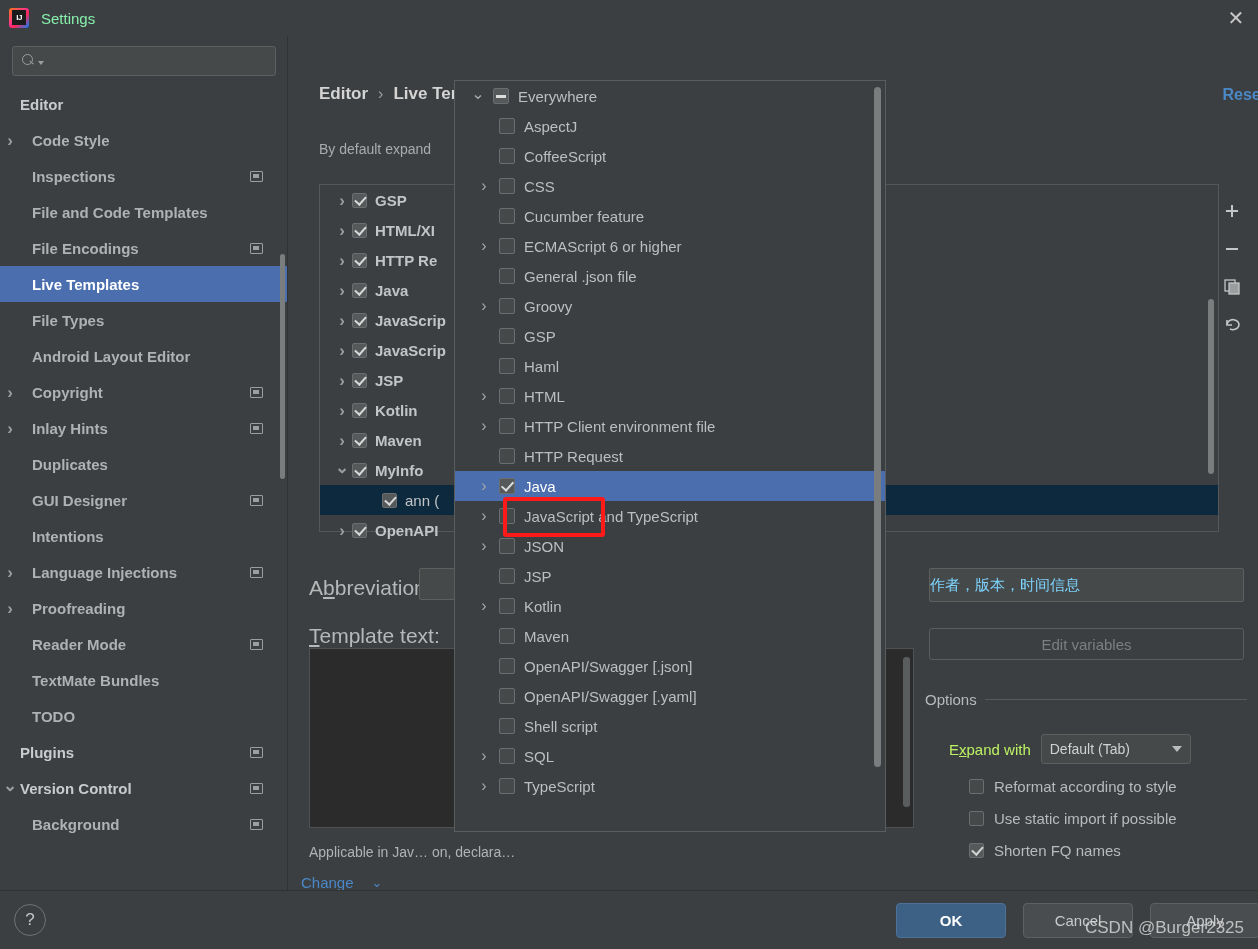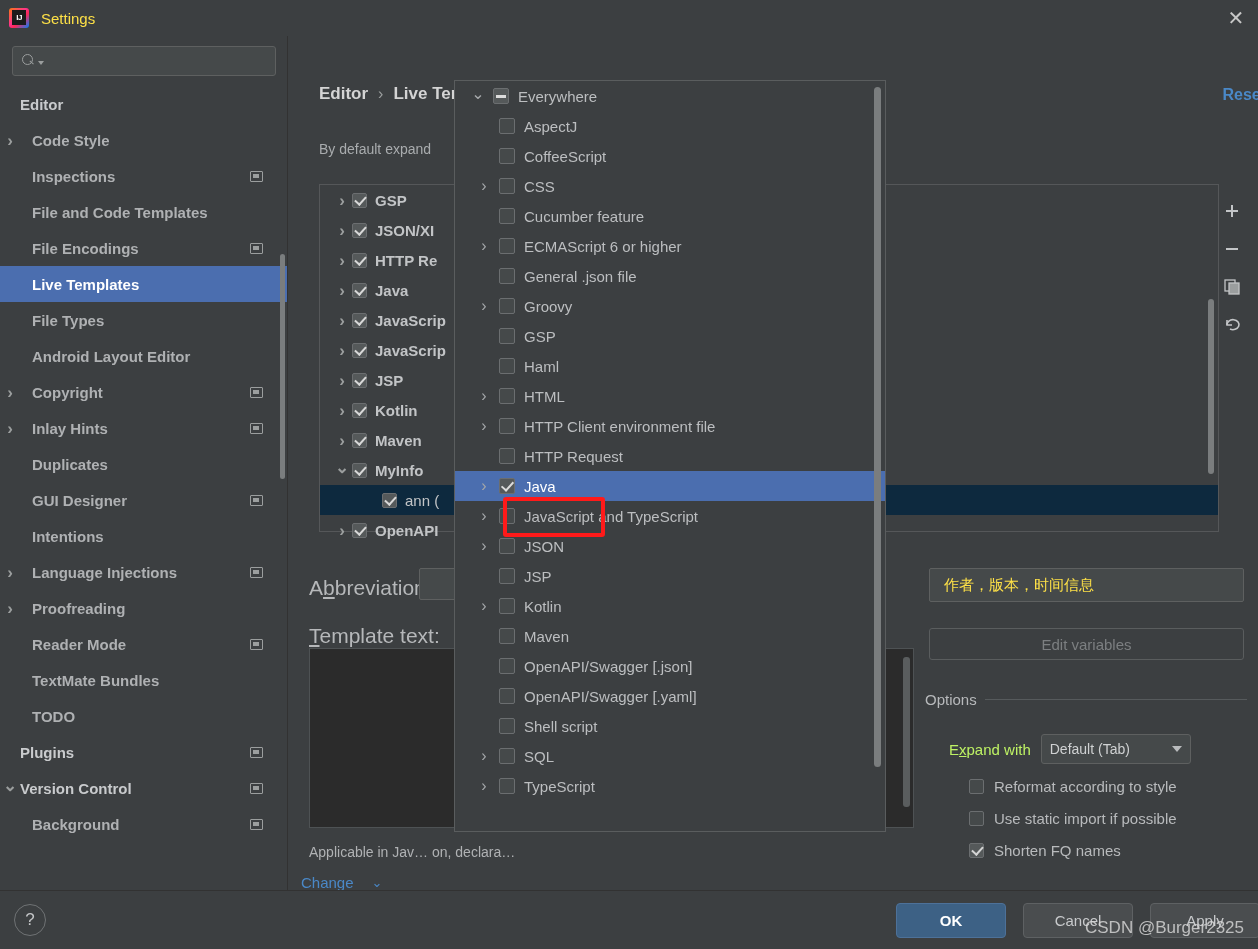--- a/index.html
+++ b/index.html
@@ -21,21 +21,21 @@
     width: 20px; height: 20px; margin-left: 9px; border-radius: 3px;
     background: linear-gradient(135deg, #f97a12 0%, #ff318c 45%, #fe2857 60%, #007efc 100%);
     position: relative; overflow: hidden;
   }
   .ij-logo::after {
     content: "IJ"; position: absolute; left: 3px; top: 2px;
     width: 14px; height: 15px; background: #1b1b1b; color: #fff;
     font-size: 8px; font-weight: bold; text-align: center; line-height: 15px;
     letter-spacing: -0.5px;
   }
-  .title-text { margin-left: 12px; font-size: 15px; color: #fde047; }
+  .title-text { margin-left: 12px; font-size: 15px; color: #86efac; }
   .win-close {
     position: absolute; right: 8px; top: 5px; width: 28px; height: 26px;
     display: flex; align-items: center; justify-content: center;
     font-size: 20px; color: #c8c8c8; cursor: pointer; line-height: 1;
   }
 
   
   .sidebar {
     position: absolute; left: 0; top: 36px; width: 288px; height: 854px;
     background: #3c3f41; border-right: 1px solid #323232;
@@ -146,21 +146,21 @@
   .lbl { position: absolute; font-size: 21px; color: #b6b8ba; }
   .abbr-label { left: 20px; top: 540px; }
   .abbr-field {
     position: absolute; left: 130px; top: 532px; width: 200px; height: 32px;
     background: #45494a; border: 1px solid #5e6060; border-radius: 2px;
     display: flex; align-items: center; padding: 0 8px; font-size: 14px; color: #d0d0d0;
   }
   .desc-field {
     position: absolute; left: 640px; top: 532px; width: 315px; height: 34px;
     background: #45494a; border: 1px solid #5e6060; border-radius: 2px;
-    display: flex; align-items: center; padding: 0 14px; font-size: 15px; color: #fde047;
+    display: flex; align-items: center; padding: 0 0; font-size: 15px; color: #7dd3fc;
     overflow: hidden; white-space: nowrap;
   }
   .tt-label { left: 20px; top: 588px; }
   .tt-area {
     position: absolute; left: 20px; top: 612px; width: 605px; height: 180px;
     background: #2b2b2b; border: 1px solid #4e5254;
   }
   .tt-scroll {
     position: absolute; right: 3px; top: 8px; width: 7px; height: 150px;
     background: #5a5d5e; border-radius: 3px;
@@ -410,21 +410,21 @@
     <div class="tmpl-box">
       <div id="tmpl-tree">
           <div class="tmpl-row">
             <span class="chev right"></span>
             <span class="cb checked"></span>
             <span>GSP</span>
           </div>
           <div class="tmpl-row">
             <span class="chev right"></span>
             <span class="cb checked"></span>
-            <span>JSON/XI</span>
+            <span>HTML/XI</span>
           </div>
           <div class="tmpl-row">
             <span class="chev right"></span>
             <span class="cb checked"></span>
             <span>HTTP Re</span>
           </div>
           <div class="tmpl-row">
             <span class="chev right"></span>
             <span class="cb checked"></span>
             <span>Java</span>

